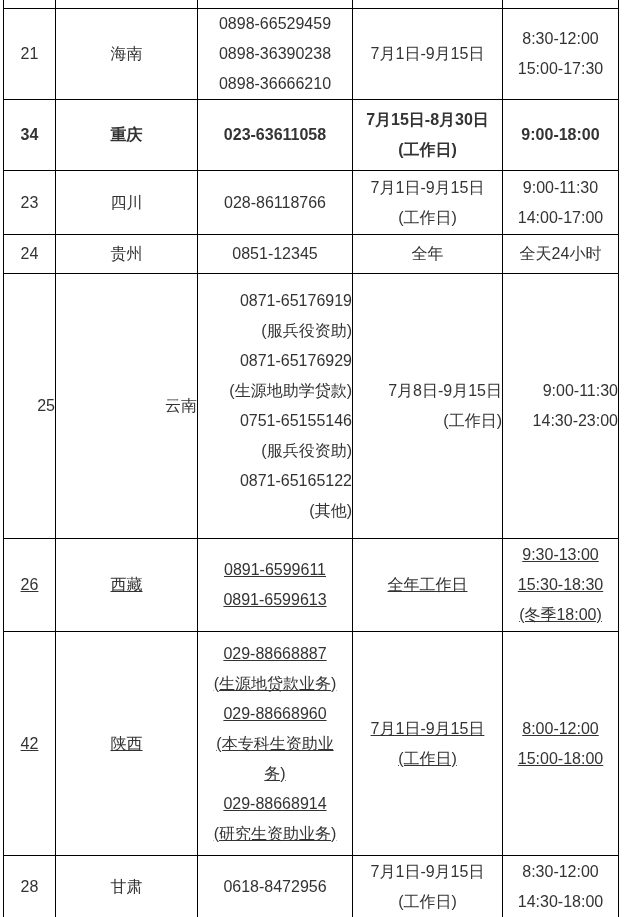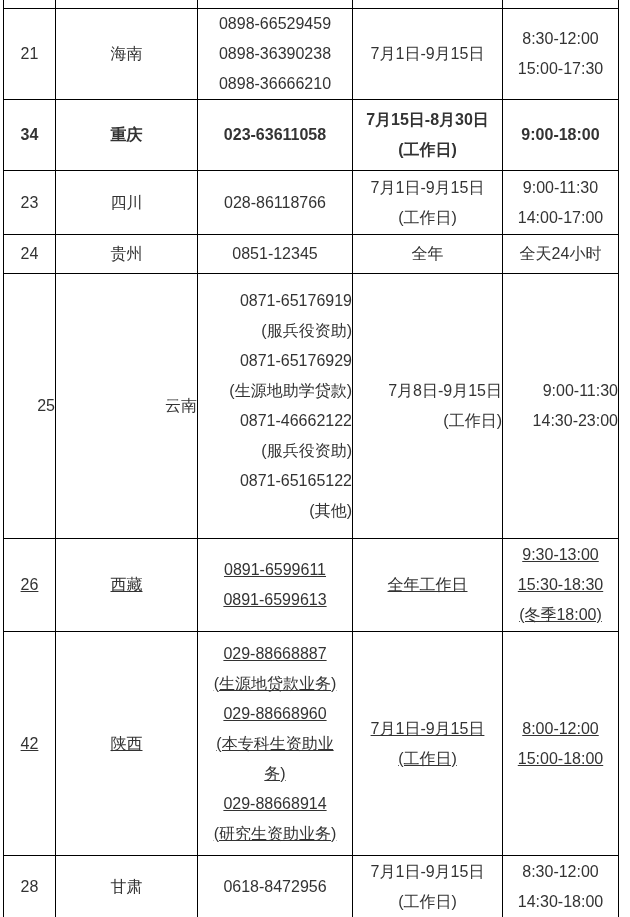--- a/index.html
+++ b/index.html
@@ -125,21 +125,21 @@
           </td>
         </tr>
         <tr class="r4">
           <td>25</td>
           <td>云南</td>
           <td>
             <span class="cell-line">0871-65176919</span>
             <span class="cell-line">(服兵役资助)</span>
             <span class="cell-line">0871-65176929</span>
             <span class="cell-line">(生源地助学贷款)</span>
-            <span class="cell-line">0871-46662122</span>
+            <span class="cell-line">0751-65155146</span>
             <span class="cell-line">(服兵役资助)</span>
             <span class="cell-line">0871-65165122</span>
             <span class="cell-line">(其他)</span>
           </td>
           <td>
             <span class="cell-line">7月8日-9月15日</span>
             <span class="cell-line">(工作日)</span>
           </td>
           <td>
             <span class="cell-line">9:00-11:30</span>

